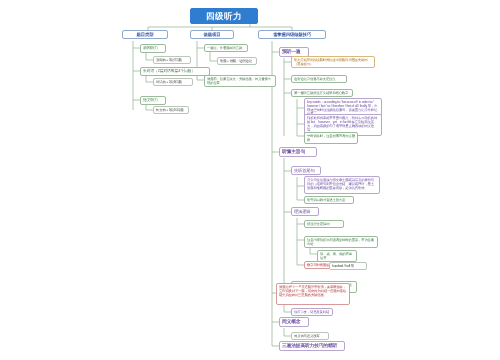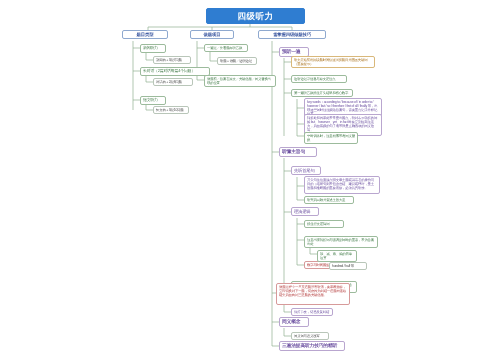--- a/index.html
+++ b/index.html
@@ -114,21 +114,21 @@
       <path d="M297,300 L304,300"></path>
 
       <path d="M284,300 L284,312"></path>
       <path d="M284,312 L291,312"></path>
 
       <path d="M284,328 L284,336"></path>
       <path d="M284,336 L291,336"></path>
     </g>
   </svg>
 
-  <div class="node root" style="left:206px;top:8px;width:99px;">四级听力</div>
+  <div class="node root" style="left:190px;top:8px;width:68px;">四级听力</div>
 
   <div class="node b1" style="left:122px;top:30px;width:46px;">题目类型</div>
 
   <div class="node lvl-green t42" style="left:140px;top:44px;width:26px;">新闻听力</div>
   <div class="node lvl-plain t4" style="left:153px;top:56px;width:38px;">新闻稿 + 3段7问题</div>
 
   <div class="node lvl-green t42" style="left:140px;top:67px;width:70px;">长对话（2篇对话每篇4个问题）</div>
   <div class="node lvl-plain t4" style="left:153px;top:78px;width:40px;">对话稿 + 2段8问题</div>
 
   <div class="node lvl-green t42" style="left:140px;top:96px;width:26px;">短文听力</div>

